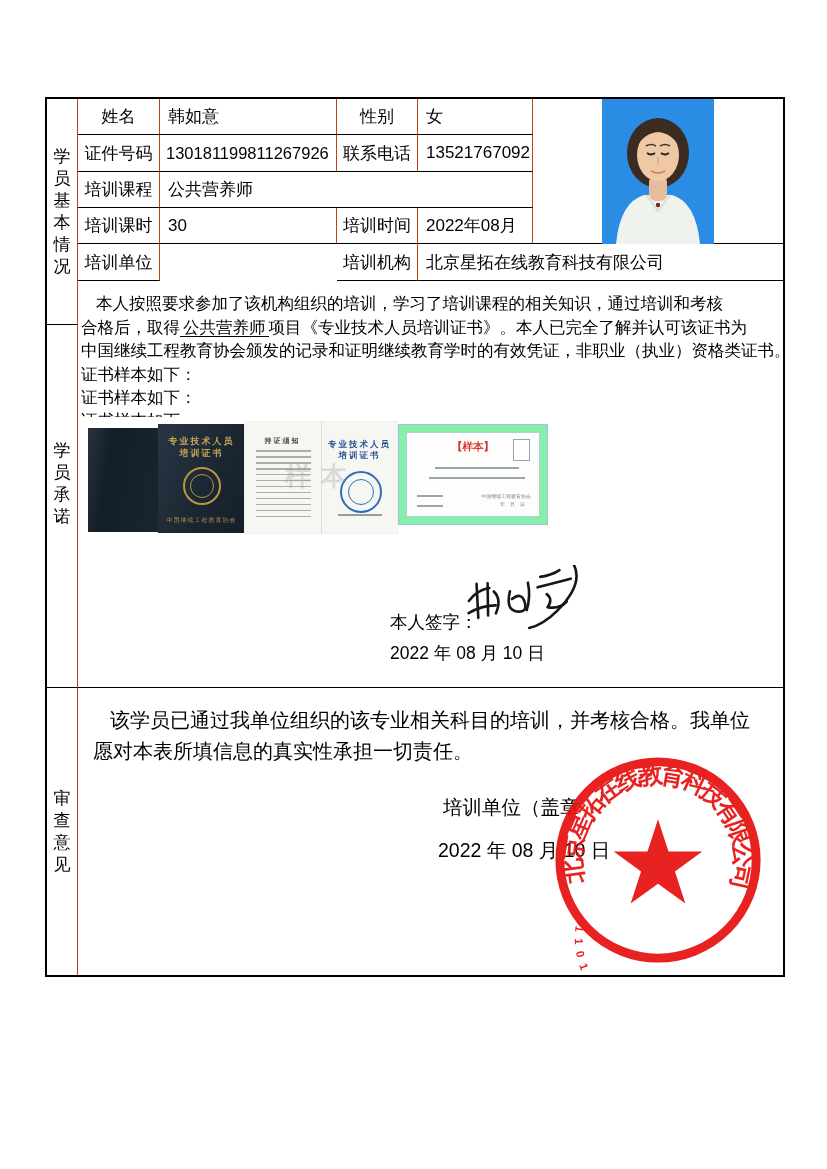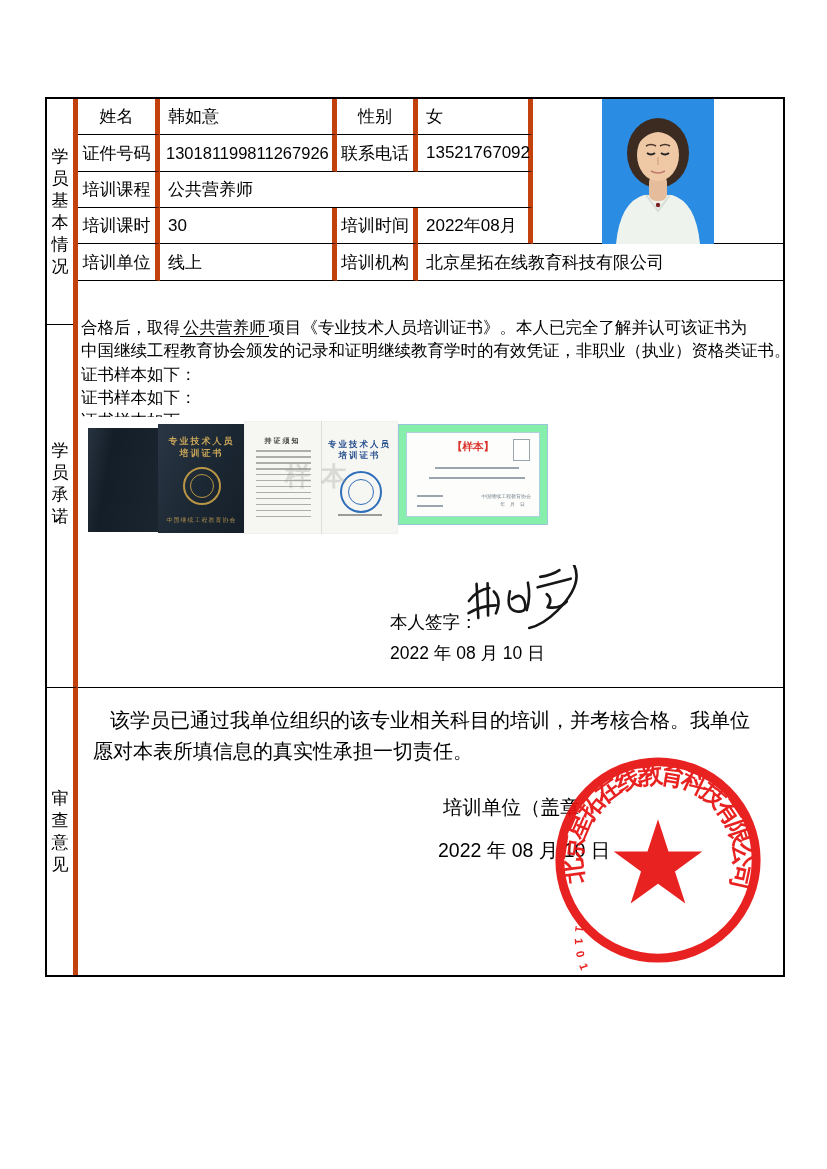--- a/index.html
+++ b/index.html
@@ -4,21 +4,21 @@
 <style>
   html,body{margin:0;padding:0;background:#fff;}
   .page{position:relative;width:827px;height:1169px;background:#fff;overflow:hidden;
         font-family:"Liberation Sans","DejaVu Sans",sans-serif;color:#000;}
   
   .title{position:absolute;top:46px;left:0;width:100%;text-align:center;white-space:nowrap;}
   .title .t-main{font-size:29px;font-weight:900;border-bottom:3px solid #000;padding:0 10px 2px 10px;}
   .title .t-rest{font-size:26px;font-weight:400;margin-left:8px;}
   
   .tbl{position:absolute;left:45px;top:97px;width:740px;height:880px;border:2px solid #000;box-sizing:border-box;}
-  .cell{position:absolute;box-sizing:border-box;border-right:5px solid #c2410c;border-bottom:1px solid #000;
+  .cell{position:absolute;box-sizing:border-box;border-right:1px solid #c2410c;border-bottom:1px solid #000;
         display:flex;align-items:center;font-size:17px;}
   .cell.label{justify-content:center;}
   .cell.value{padding-left:8px;}
   .cell.noR{border-right:none;}
   .cell.noB{border-bottom:none;}
   .vcell{justify-content:center;}
   .vtext{width:19px;word-break:break-all;line-height:22px;font-size:17px;text-align:center;}
   
   .sec{display:block;}
   .pline{position:absolute;left:3px;width:698px;font-size:16.5px;line-height:22px;white-space:nowrap;}
@@ -119,25 +119,25 @@
 
     <div class="cell label" style="left:31px;top:73px;width:82px;height:36px;">培训课程</div>
     <div class="cell value" style="left:113px;top:73px;width:373px;height:36px;">公共营养师</div>
 
     <div class="cell label" style="left:31px;top:109px;width:82px;height:36px;">培训课时</div>
     <div class="cell value" style="left:113px;top:109px;width:177px;height:36px;">30</div>
     <div class="cell label" style="left:290px;top:109px;width:81px;height:36px;">培训时间</div>
     <div class="cell value" style="left:371px;top:109px;width:115px;height:36px;">2022年08月</div>
 
     <div class="cell label" style="left:31px;top:145px;width:82px;height:37px;">培训单位</div>
-    <div class="cell value" style="left:113px;top:145px;width:177px;height:37px;">线上</div>
     <div class="cell label" style="left:290px;top:145px;width:81px;height:37px;">培训机构</div>
     <div class="cell value noR" style="left:371px;top:145px;width:365px;height:37px;">北京星拓在线教育科技有限公司</div>
 
     <div class="cell noR sec" style="left:31px;top:182px;width:705px;height:407px;">
+      <div class="pline indent1" style="top:11px;">本人按照要求参加了该机构组织的培训，学习了培训课程的相关知识，通过培训和考核</div>
       <div class="pline" style="top:35px;"><span>合格后，取得</span><span class="uline">公共营养师</span><span>项目《专业技术人员培训证书》。本人已完全了解并认可该证书为</span></div>
       <div class="pline" style="top:58px;">中国继续工程教育协会颁发的记录和证明继续教育学时的有效凭证，非职业（执业）资格类证书。</div>
       <div class="pline" style="top:82px;">证书样本如下：</div>
       <div class="pline" style="top:105px;">证书样本如下：</div>
       <div class="pline clipline" style="top:128px;">证书样本如下：</div>
 
       <div class="certs">
         <div class="cert cert1"></div>
         <div class="cert cert2">
           <div class="c2-title">

